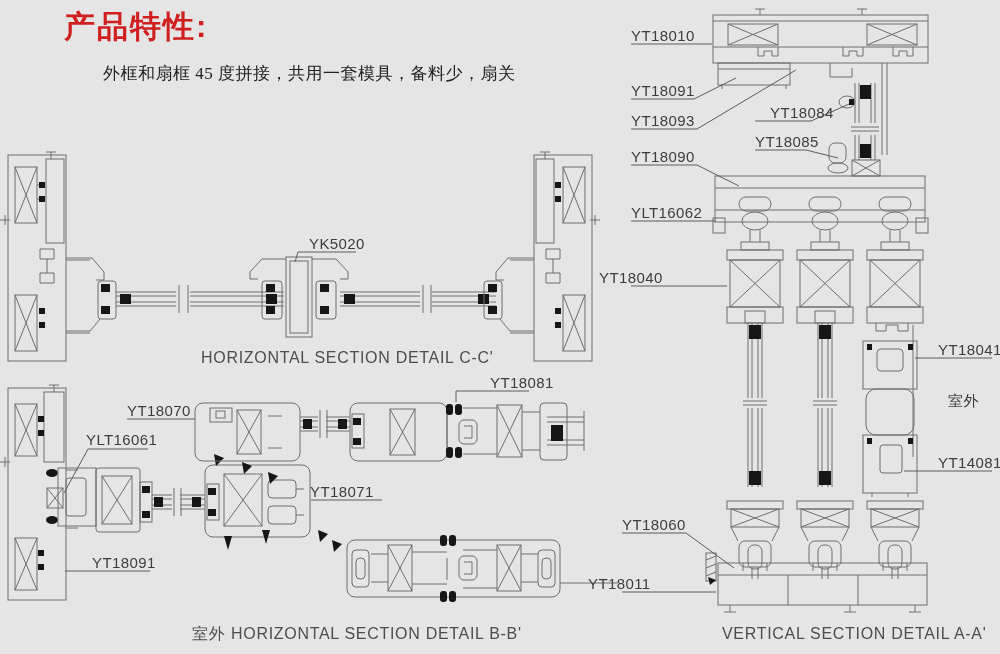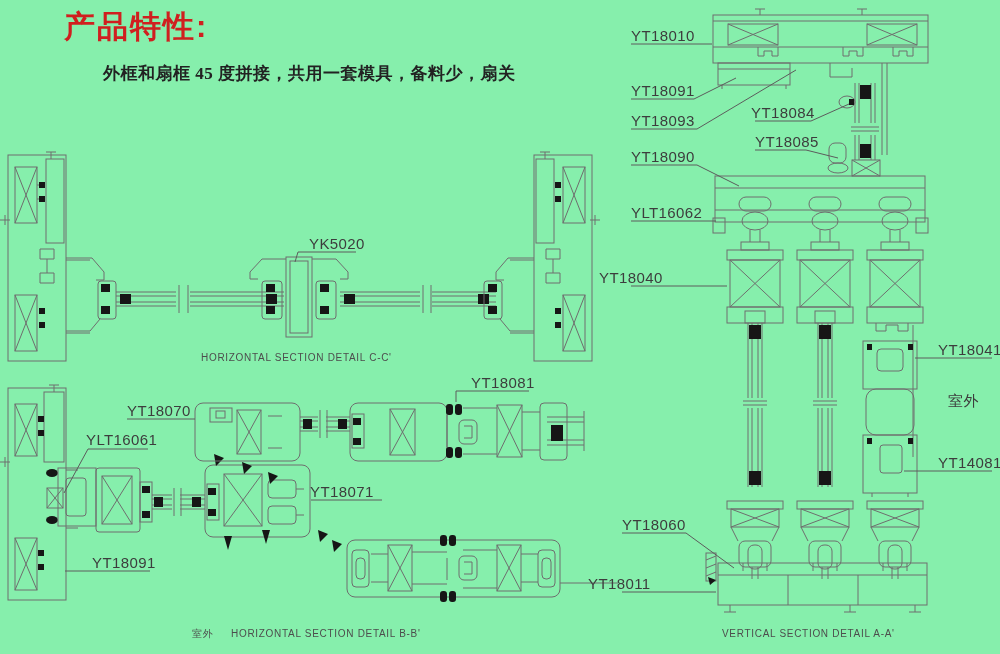--- a/index.html
+++ b/index.html
@@ -1,24 +1,24 @@
 <!DOCTYPE html>
 <html><head>
 <meta charset="utf-8">
 <style>
   html,body{margin:0;padding:0;background:#ffffff;}
-  #canvas{position:relative;width:1000px;height:654px;background:#86efac;overflow:hidden;
+  #canvas{position:relative;width:1000px;height:654px;background:#e5e5e5;overflow:hidden;
           font-family:"Liberation Sans",sans-serif;}
   #title{position:absolute;left:64px;top:6px;font-size:31px;font-weight:bold;color:#d01f1f;
          letter-spacing:2px;font-family:"Liberation Sans",sans-serif;}
   #desc{position:absolute;left:103px;top:62px;width:460px;font-size:17px;line-height:24px;
-        color:#222222;font-family:"Liberation Serif","DejaVu Serif",serif;letter-spacing:0.5px;font-weight:bold;}
+        color:#222222;font-family:"Liberation Serif","DejaVu Serif",serif;letter-spacing:0.5px;}
   .lbl{position:absolute;font-size:15px;line-height:14px;color:#3d3d3d;letter-spacing:0.4px;
        white-space:nowrap;}
-  .cap{position:absolute;font-size:10px;line-height:14px;color:#4d4d4d;letter-spacing:0.7px;
+  .cap{position:absolute;font-size:16px;line-height:14px;color:#4d4d4d;letter-spacing:0.7px;
        white-space:nowrap;}
   svg{position:absolute;overflow:visible;}
   .ln{fill:none;stroke:#6e6e6e;stroke-width:1;}
   .blk{fill:#161616;stroke:none;}
   .ldr{fill:none;stroke:#5c5c5c;stroke-width:1;}
 </style>
 </head>
 <body>
 
 <div id="canvas">
@@ -352,29 +352,29 @@
     <path class="ldr" d="M127,419 H195"></path>
     <path class="ldr" d="M529,391 H456 L456,402"></path>
     <path class="ldr" d="M148,449 H88 L64,493"></path>
     <path class="ldr" d="M382,500 H311"></path>
     <path class="ldr" d="M150,571 H65"></path>
   </svg>
 
   <div class="lbl" style="left:309px;top:237px">YK5020</div>
 
   <div class="lbl" style="left:127px;top:404px">YT18070</div>
-  <div class="lbl" style="left:471px;top:376px">YT18081</div>
+  <div class="lbl" style="left:490px;top:376px">YT18081</div>
   <div class="lbl" style="left:86px;top:433px">YLT16061</div>
   <div class="lbl" style="left:310px;top:485px">YT18071</div>
   <div class="lbl" style="left:92px;top:556px">YT18091</div>
 
   <div class="lbl" style="left:631px;top:29px">YT18010</div>
   <div class="lbl" style="left:631px;top:84px">YT18091</div>
   <div class="lbl" style="left:631px;top:114px">YT18093</div>
-  <div class="lbl" style="left:751px;top:106px">YT18084</div>
+  <div class="lbl" style="left:770px;top:106px">YT18084</div>
   <div class="lbl" style="left:755px;top:135px">YT18085</div>
   <div class="lbl" style="left:631px;top:150px">YT18090</div>
   <div class="lbl" style="left:631px;top:206px">YLT16062</div>
   <div class="lbl" style="left:599px;top:271px">YT18040</div>
   <div class="lbl" style="left:938px;top:343px">YT18041</div>
   <div class="lbl" style="left:948px;top:394px">室外</div>
   <div class="lbl" style="left:938px;top:456px">YT14081</div>
   <div class="lbl" style="left:622px;top:518px">YT18060</div>
   <div class="lbl" style="left:588px;top:577px">YT18011</div>
 

